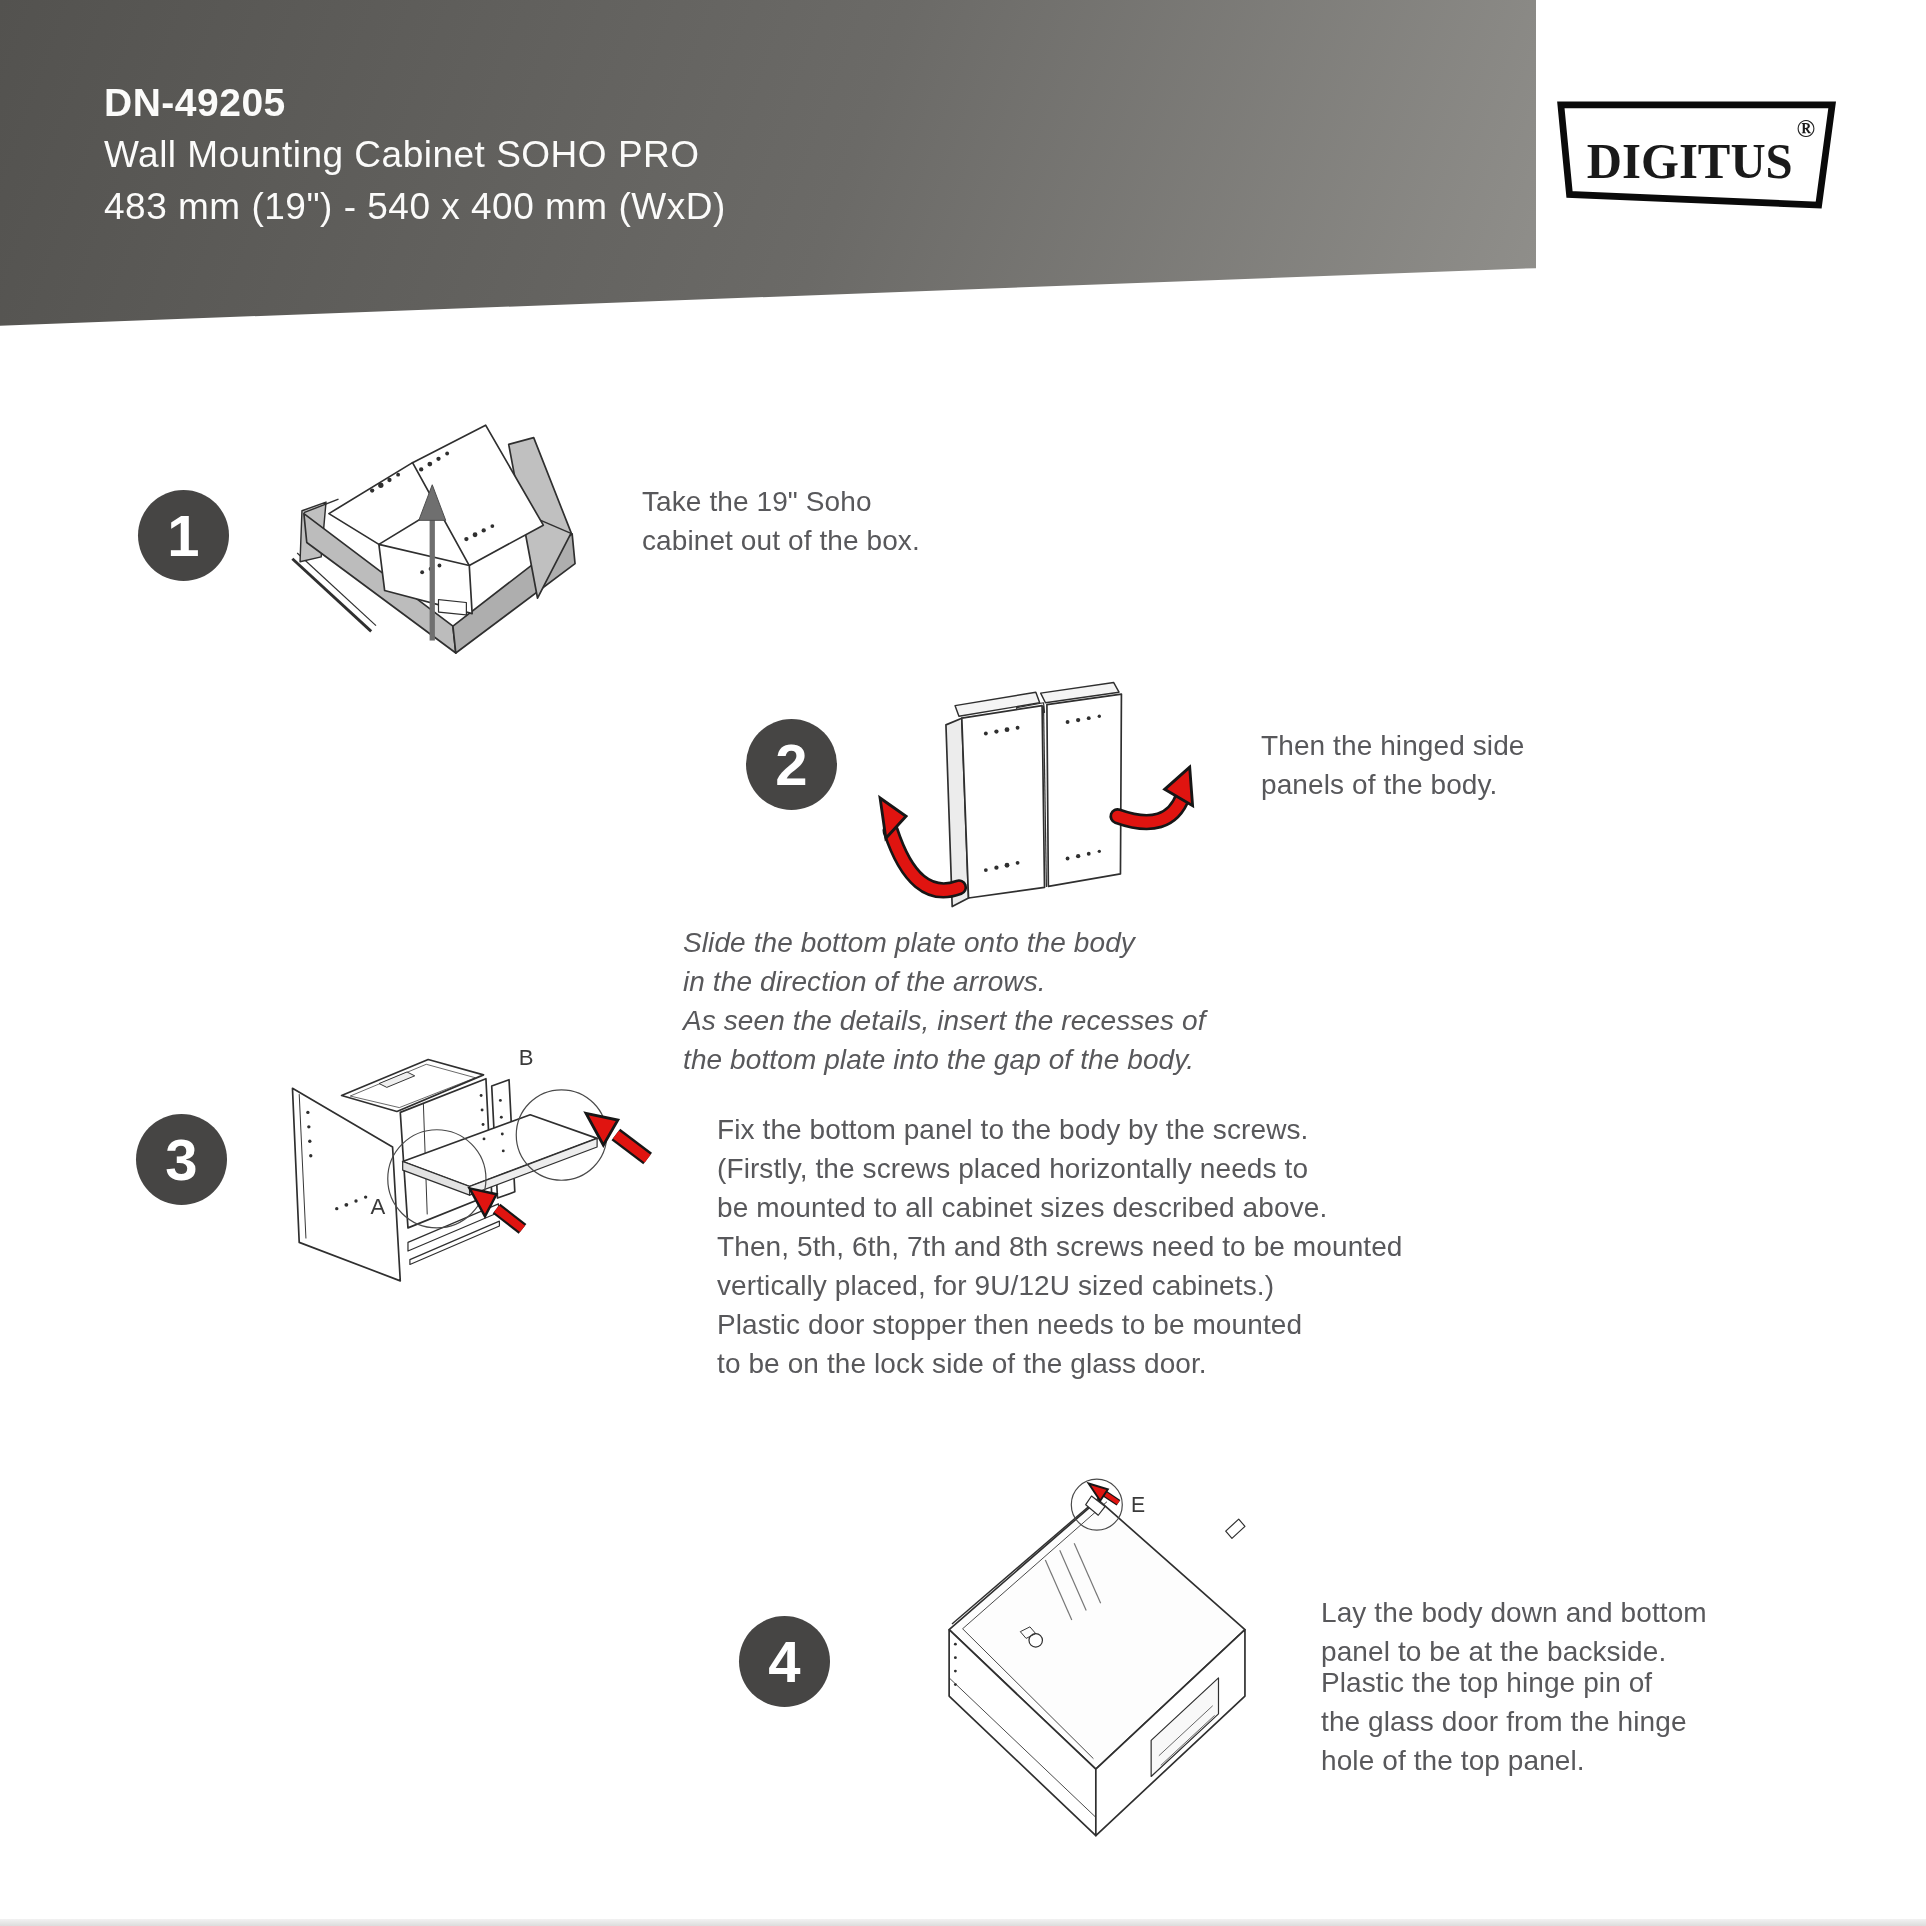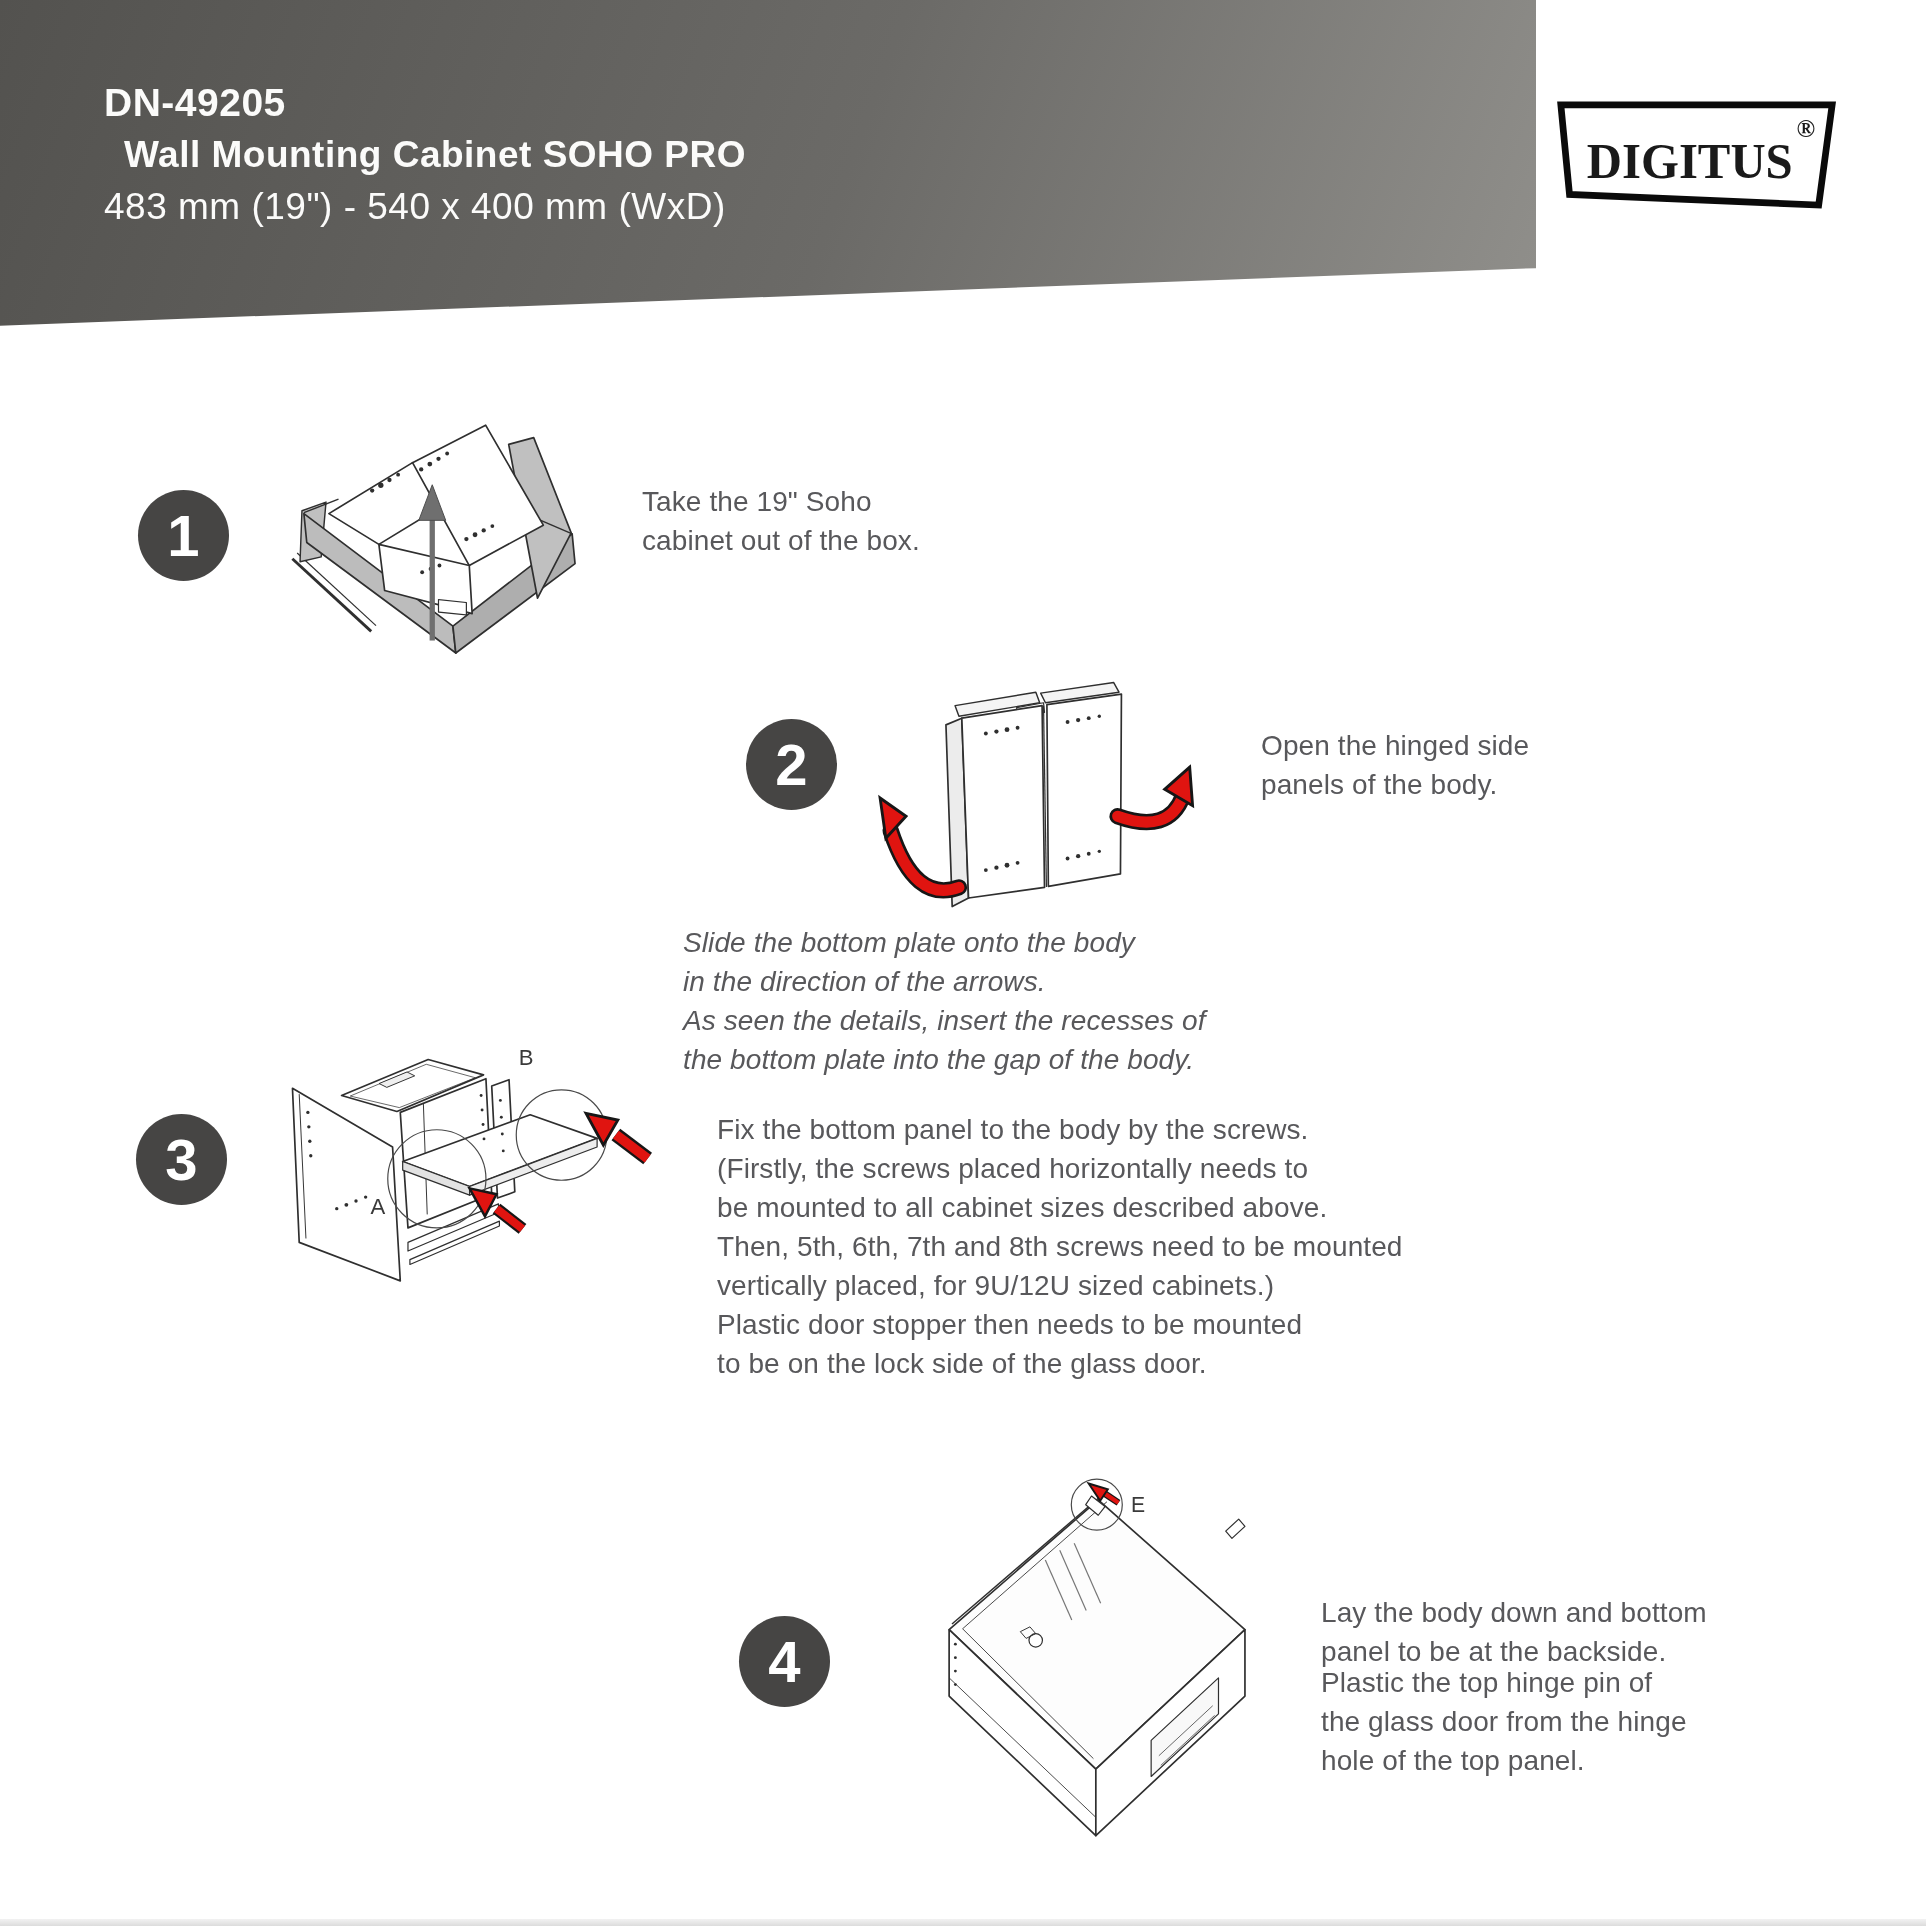--- a/index.html
+++ b/index.html
@@ -8,21 +8,21 @@
     font-family:"Liberation Sans",sans-serif;overflow:hidden;
   }
   
   .header{
     position:absolute;left:0;top:0;width:1536px;height:327px;
     background:linear-gradient(110deg,#53524f 0%,#6b6a67 55%,#908f8b 100%);
     clip-path:polygon(0 0,100% 0,100% 82%,0 99.6%);
   }
   .hdr-line{position:absolute;left:104px;color:#fbfbfa;letter-spacing:0.5px;white-space:nowrap;}
   .hdr-model{top:81px;font-size:39px;font-weight:bold;}
-  .hdr-product{top:134px;font-size:37px;font-weight:700;margin-left:20px;}
+  .hdr-product{top:134px;font-size:37px;font-weight:400;}
   .hdr-dims{top:186px;font-size:37px;font-weight:300;}
   .logo-svg{position:absolute;left:1557px;top:99px;}
   
   .step-circle{
     position:absolute;width:91px;height:91px;border-radius:50%;
     background:#464544;color:#ffffff;display:flex;align-items:center;justify-content:center;
     font-size:58px;font-weight:bold;
   }
   .step-text{
     position:absolute;white-space:pre-line;color:#58585b;
@@ -145,21 +145,21 @@
     <path d="M 172,448 Q 80,482 30,330" fill="none" stroke="#e01410" stroke-width="23" stroke-linecap="round"></path>
     <polygon points="8,262 62,300 20,346" fill="#e01410" stroke="#161616" stroke-width="6"></polygon>
   </g>
   <g>
     <path d="M 502,300 Q 608,338 638,258" fill="none" stroke="#161616" stroke-width="34" stroke-linecap="round"></path>
     <path d="M 502,300 Q 608,338 638,258" fill="none" stroke="#e01410" stroke-width="23" stroke-linecap="round"></path>
     <polygon points="652,198 600,244 658,278" fill="#e01410" stroke="#161616" stroke-width="6"></polygon>
   </g>
 </svg>
 
-<div class="step-text" style="left:1261px;top:726px;">Open the hinged side
+<div class="step-text" style="left:1261px;top:726px;">Then the hinged side
 panels of the body.</div>
 
 <div class="step-circle" style="left:136px;top:1114px;">
   <span>3</span>
 </div>
 
 <svg class="illus" style="left:279px;top:992px;" width="385" height="313" viewBox="0 0 800 650">
   <g stroke="#2f2f2f" stroke-linejoin="round" fill="none">
 
     <polygon points="28,200 236,322 252,600 42,520" fill="#ffffff" stroke-width="3.5"></polygon>

